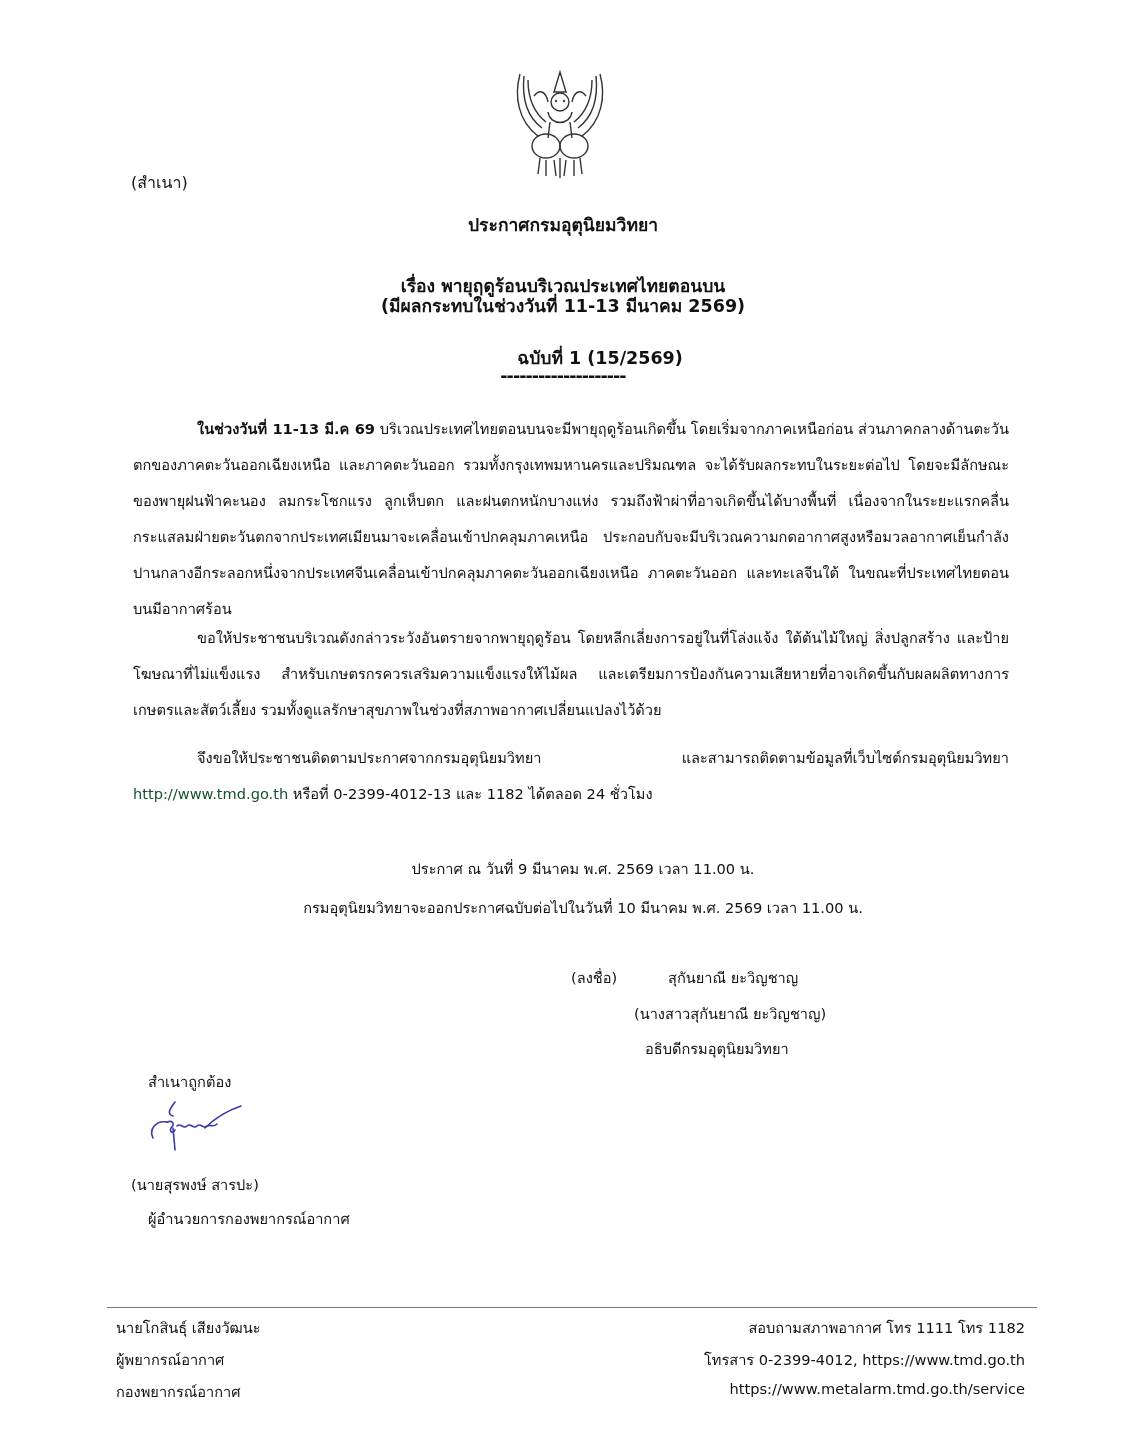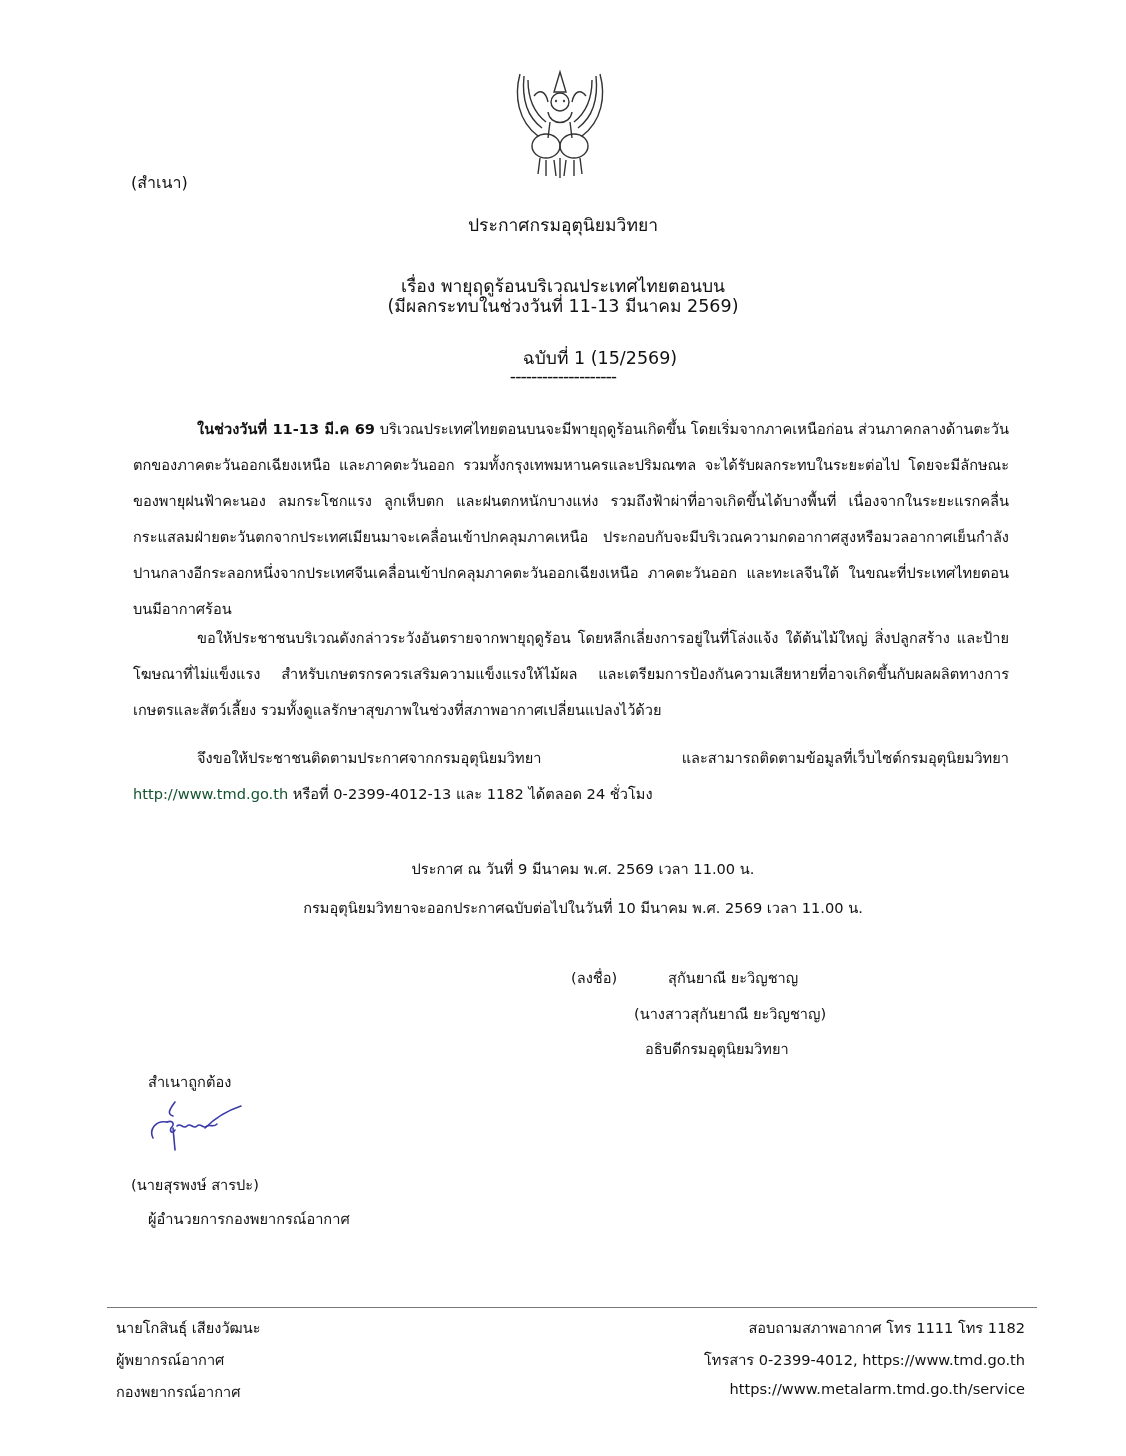--- a/index.html
+++ b/index.html
@@ -4,21 +4,21 @@
   <style>
     html, body { margin: 0; padding: 0; background: #ffffff; }
     body {
       width: 1126px; height: 1456px; position: relative; overflow: hidden;
       font-family: "DejaVu Sans", "Liberation Sans", sans-serif;
       color: #111111;
     }
     .abs { position: absolute; }
     .emblem { left: 510px; top: 66px; width: 100px; height: 118px; }
     .copy-mark { left: 131px; top: 170px; font-size: 16px; }
-    .title-block { left: 0; width: 1126px; text-align: center; font-weight: normal; font-size: 17.5px; }
+    .title-block { left: 0; width: 1126px; text-align: center; font-weight: bold; font-size: 17.5px; }
     .t1 { top: 211px; }
     .t2 { top: 272px; }
     .t3 { top: 292px; }
     .t4 { top: 344px; margin-left: 37px; }
     .t5 { top: 366px; letter-spacing: -1px; }
     .body-text {
       left: 133px; width: 876px; font-size: 14.6px; line-height: 36px;
       text-align: justify; text-align-last: left;
     }
     .p1 { top: 411px; }

